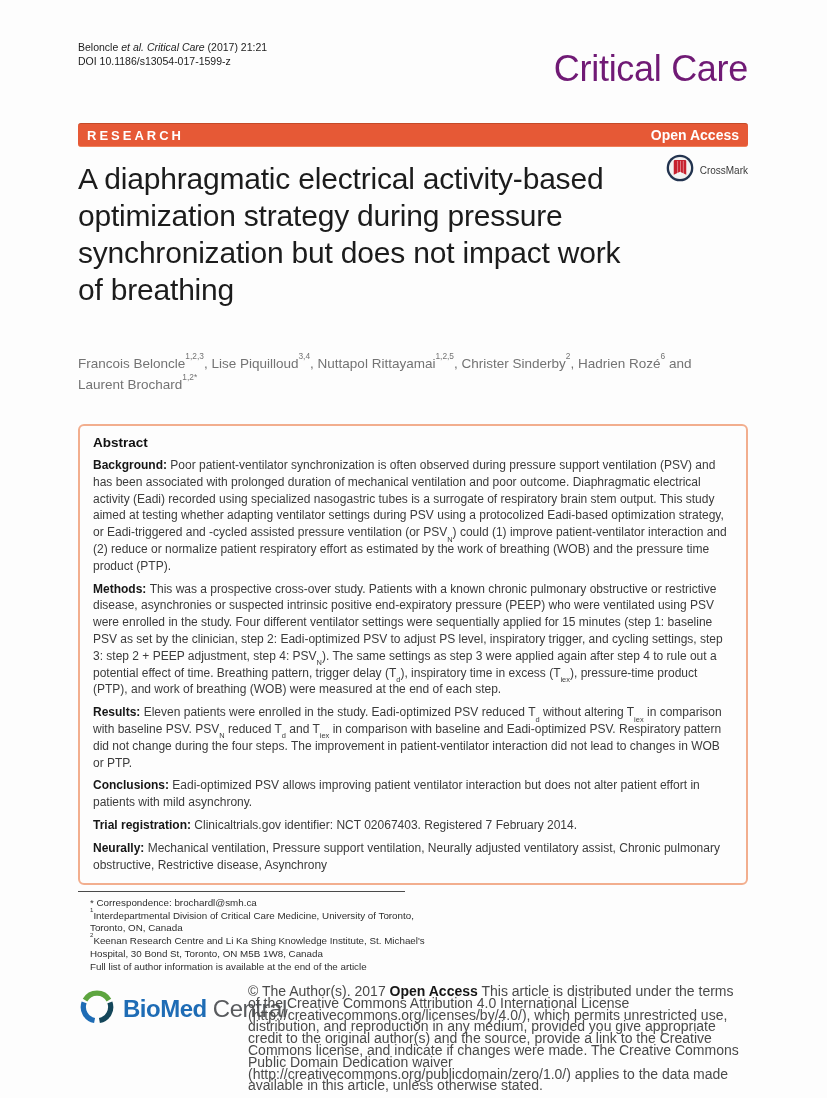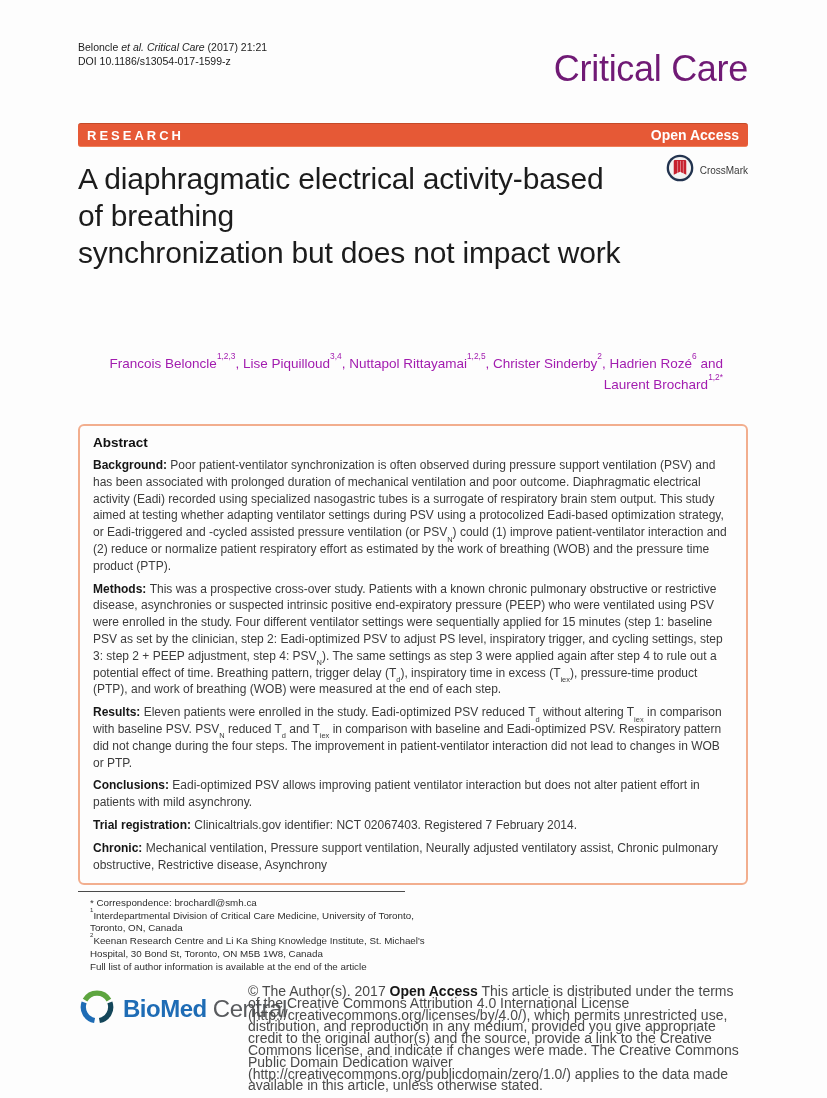--- a/index.html
+++ b/index.html
@@ -26,21 +26,21 @@
   .banner .left{color:#fff;font-weight:700;font-size:13px;letter-spacing:3px;}
   .banner .right{color:#fff;font-weight:700;font-size:14px;}
 
   
   .crossmark{position:absolute;right:79px;top:153px;display:flex;align-items:center;gap:5px;cursor:pointer;}
   .crossmark-text{font-size:10px;color:#3a3a3a;}
 
   
   .title{position:absolute;left:78px;top:160px;width:640px;font-size:30px;line-height:37px;color:var(--ink);font-weight:400;letter-spacing:-0.2px;}
   .title span{display:block;}
-  .authors{position:absolute;left:78px;top:353px;width:645px;font-size:13.5px;line-height:21px;color:#a21caf;text-align:right;}
+  .authors{position:absolute;left:78px;top:353px;width:645px;font-size:13.5px;line-height:21px;color:#737373;}
 
   
   .abstract{position:absolute;left:78px;top:424px;width:670px;max-height:462px;overflow:hidden;
             border:2px solid var(--abstract-border);border-radius:6px;padding:9px 13px 10px;background:#fdfdfd;}
   .abstract h2{font-size:13.5px;color:#111;margin-bottom:7px;font-weight:700;}
   .abs-para{font-size:12px;line-height:16.8px;color:var(--body);}
   .abs-para + .abs-para{margin-top:6px;}
   .rich sup{font-size:0.62em;line-height:0;position:relative;top:-0.45em;}
   .rich sub{font-size:0.62em;line-height:0;position:relative;top:0.28em;}
   .rich .b{font-weight:700;color:#161616;}
@@ -84,34 +84,35 @@
         <rect x="14.6" y="9.5" width="1.1" height="16" fill="#ffffff" opacity="0.45"></rect>
         <rect x="18.0" y="9.5" width="1.1" height="16" fill="#ffffff" opacity="0.45"></rect>
         <rect x="21.4" y="9.5" width="1.1" height="16" fill="#ffffff" opacity="0.45"></rect>
       </svg>
     </span>
     <span class="crossmark-text">CrossMark</span>
   </div>
 
   <h1 class="title">
     <span>A diaphragmatic electrical activity-based</span>
+    <span>optimization strategy during pressure</span>
+    <span>synchronization but does not impact work</span>
     <span>of breathing</span>
-    <span>synchronization but does not impact work</span>
   </h1>
 
   <div class="authors rich"><span>Francois Beloncle</span><sup>1,2,3</sup><span>, Lise Piquilloud</span><sup>3,4</sup><span>, Nuttapol Rittayamai</span><sup>1,2,5</sup><span>, Christer Sinderby</span><sup>2</sup><span>, Hadrien Rozé</span><sup>6</sup><span> and Laurent Brochard</span><sup>1,2*</sup></div>
 
   <div class="abstract">
     <h2>Abstract</h2>
     <p class="abs-para rich"><span class="b">Background: </span><span>Poor patient-ventilator synchronization is often observed during pressure support ventilation (PSV) and has been associated with prolonged duration of mechanical ventilation and poor outcome. Diaphragmatic electrical activity (Eadi) recorded using specialized nasogastric tubes is a surrogate of respiratory brain stem output. This study aimed at testing whether adapting ventilator settings during PSV using a protocolized Eadi-based optimization strategy, or Eadi-triggered and -cycled assisted pressure ventilation (or PSV</span><sub>N</sub><span>) could (1) improve patient-ventilator interaction and (2) reduce or normalize patient respiratory effort as estimated by the work of breathing (WOB) and the pressure time product (PTP).</span></p>
     <p class="abs-para rich"><span class="b">Methods: </span><span>This was a prospective cross-over study. Patients with a known chronic pulmonary obstructive or restrictive disease, asynchronies or suspected intrinsic positive end-expiratory pressure (PEEP) who were ventilated using PSV were enrolled in the study. Four different ventilator settings were sequentially applied for 15 minutes (step 1: baseline PSV as set by the clinician, step 2: Eadi-optimized PSV to adjust PS level, inspiratory trigger, and cycling settings, step 3: step 2 + PEEP adjustment, step 4: PSV</span><sub>N</sub><span>). The same settings as step 3 were applied again after step 4 to rule out a potential effect of time. Breathing pattern, trigger delay (T</span><sub>d</sub><span>), inspiratory time in excess (T</span><sub>iex</sub><span>), pressure-time product (PTP), and work of breathing (WOB) were measured at the end of each step.</span></p>
     <p class="abs-para rich"><span class="b">Results: </span><span>Eleven patients were enrolled in the study. Eadi-optimized PSV reduced T</span><sub>d</sub><span> without altering T</span><sub>iex</sub><span> in comparison with baseline PSV. PSV</span><sub>N</sub><span> reduced T</span><sub>d</sub><span> and T</span><sub>iex</sub><span> in comparison with baseline and Eadi-optimized PSV. Respiratory pattern did not change during the four steps. The improvement in patient-ventilator interaction did not lead to changes in WOB or PTP.</span></p>
     <p class="abs-para rich"><span class="b">Conclusions: </span><span>Eadi-optimized PSV allows improving patient ventilator interaction but does not alter patient effort in patients with mild asynchrony.</span></p>
     <p class="abs-para rich"><span class="b">Trial registration: </span><span>Clinicaltrials.gov identifier: NCT 02067403. Registered 7 February 2014.</span></p>
-    <p class="abs-para rich"><span class="b">Chronic: </span><span>Mechanical ventilation, Pressure support ventilation, Neurally adjusted ventilatory assist, Chronic pulmonary obstructive, Restrictive disease, Asynchrony</span></p>
+    <p class="abs-para rich"><span class="b">Neurally: </span><span>Mechanical ventilation, Pressure support ventilation, Neurally adjusted ventilatory assist, Chronic pulmonary obstructive, Restrictive disease, Asynchrony</span></p>
   </div>
 
   <div class="foot-rule"></div>
 
   <div class="footnotes">
     <div><span>* Correspondence: </span><span class="email">brochardl@smh.ca</span></div>
     <div class="rich"><sup>1</sup><span>Interdepartmental Division of Critical Care Medicine, University of Toronto, Toronto, ON, Canada</span></div>
     <div class="rich"><sup>2</sup><span>Keenan Research Centre and Li Ka Shing Knowledge Institute, St. Michael's Hospital, 30 Bond St, Toronto, ON M5B 1W8, Canada</span></div>
     <div>Full list of author information is available at the end of the article</div>
   </div>

